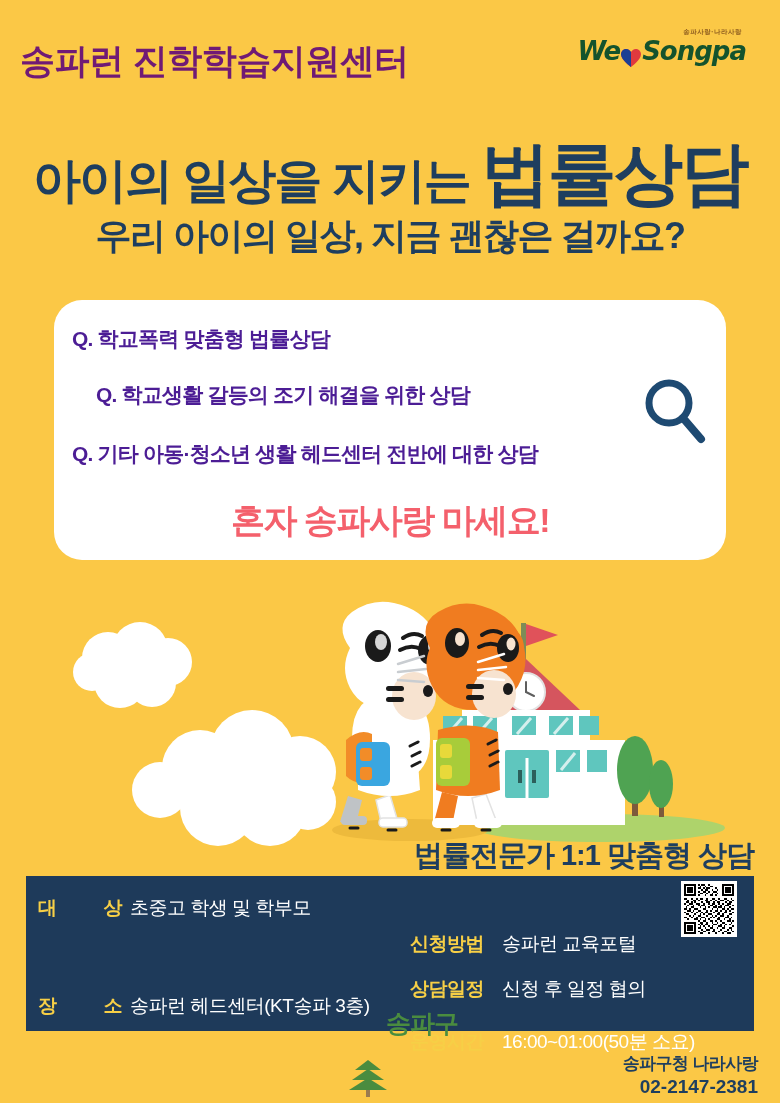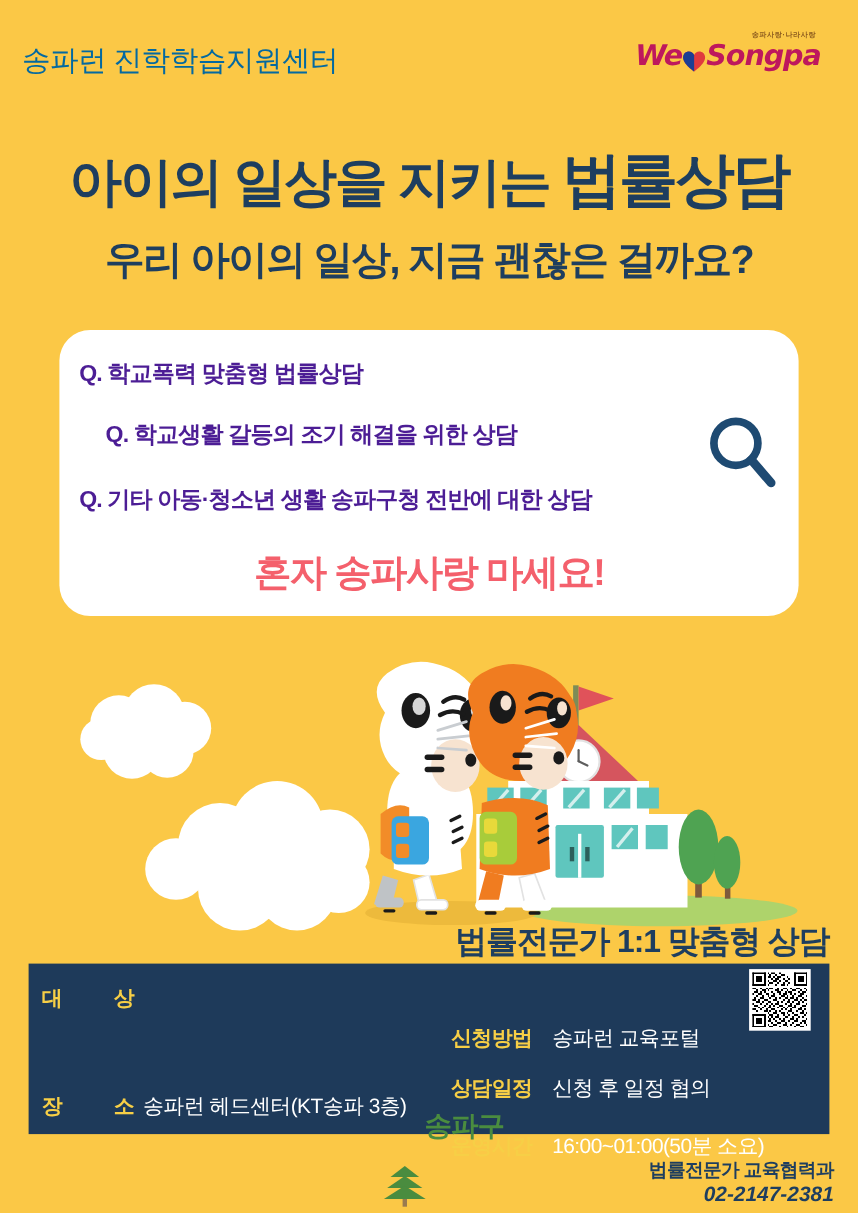--- a/index.html
+++ b/index.html
@@ -12,56 +12,56 @@
   #poster {
     position:relative;
     width:780px; height:1103px;
     background:#FBC846;
     overflow:hidden;
   }
 
   
   #header-title {
     position:absolute; left:20px; top:38px;
-    font-size:26px; font-weight:normal; letter-spacing:-0.5px;
-    color:#0369a1;
+    font-size:35px; font-weight:bold; letter-spacing:-0.5px;
+    color:#701a75;
     white-space:nowrap;
   }
   #brand-logo {
     position:absolute; right:18px; top:14px;
     width:148px; height:44px;
   }
   #brand-tagline {
     position:absolute; right:20px; top:14px;
     font-size:6.5px; color:#8B5A1E; letter-spacing:0.5px;
     font-weight:bold; white-space:nowrap;
   }
   #brand-wordmark {
     position:absolute; right:16px; top:22px;
     font-size:26px; font-weight:bold; font-style:italic;
-    color:#be185d; letter-spacing:-1px; white-space:nowrap;
+    color:#14532d; letter-spacing:-1px; white-space:nowrap;
     font-family:"DejaVu Sans",sans-serif;
     text-align:center;
   }
   .heart-glyph {
     display:inline-block;
     position:relative; top:1px;
     width:22px; height:20px;
     vertical-align:middle;
   }
 
   
   #headline {
     position:absolute; left:0; top:128px; width:780px;
     text-align:center;
     font-size:48px; font-weight:bold; color:#1E3E5F;
     letter-spacing:-2px; white-space:nowrap;
   }
   #headline .emph {
-    font-size:54px; font-weight:bold; letter-spacing:-2.5px;
+    font-size:69px; font-weight:bold; letter-spacing:-2.5px;
   }
   #subheadline {
     position:absolute; left:0; top:212px; width:780px;
     text-align:center;
     font-size:36px; font-weight:bold; color:#1E3E5F;
     letter-spacing:-1.5px; white-space:nowrap;
   }
 
   
   #qa-card {
@@ -143,21 +143,21 @@
     letter-spacing:-1px; white-space:nowrap;
   }
   #footer-dept {
     position:absolute; right:22px; top:1052px;
     font-size:17px; font-weight:bold; color:#1E3E5F;
     letter-spacing:-0.6px; text-align:right; white-space:nowrap;
   }
   #footer-phone {
     position:absolute; right:22px; top:1076px;
     font-size:19px; font-weight:bold; color:#1E3E5F;
-    letter-spacing:0px; text-align:right; white-space:nowrap;font-style:italic;
+    letter-spacing:0px; text-align:right; white-space:nowrap;
   }
 </style>
 </head>
 <body>
 
 <div id="poster">
 
   <div id="header-title">송파런 진학학습지원센터</div>
 
   <div id="brand-logo">
@@ -171,21 +171,21 @@
   </div>
 
   <div id="headline"><span>아이의 일상을 지키는 </span><span class="emph">법률상담</span></div>
 
   <div id="subheadline">우리 아이의 일상, 지금 괜찮은 걸까요?</div>
 
   <div id="qa-card"></div>
 
   <div class="qa-line" id="qa-1">Q. 학교폭력 맞춤형 법률상담</div>
   <div class="qa-line" id="qa-2">Q. 학교생활 갈등의 조기 해결을 위한 상담</div>
-  <div class="qa-line" id="qa-3">Q. 기타 아동·청소년 생활 송파구청 전반에 대한 상담</div>
+  <div class="qa-line" id="qa-3">Q. 기타 아동·청소년 생활 헤드센터 전반에 대한 상담</div>
 
   <div id="cta-line">혼자 송파사랑 마세요!</div>
 
   <svg id="magnifier" viewBox="0 0 66 68">
     <circle cx="27" cy="25" r="20" fill="none" stroke="#1E4A72" stroke-width="7"></circle>
     <line x1="41" y1="40" x2="59" y2="61" stroke="#1E4A72" stroke-width="8" stroke-linecap="round"></line>
   </svg>
 
   <svg id="illus" viewBox="0 0 780 270">
 
@@ -340,21 +340,21 @@
   </svg>
 
   <div id="panel-title">법률전문가 1:1 맞춤형 상담</div>
 
   <div id="info-panel"></div>
 
   <div class="info-row row-1 col-left">
     <span class="lbl spread">
         <span>대</span>
         <span>상</span>
-      </span>
+      </span><span class="val">초중고 학생 및 학부모</span>
   </div>
   <div class="info-row row-1 col-right">
     <span class="lbl wide">신청방법</span><span class="val">송파런 교육포털</span>
   </div>
 
   <div class="info-row row-2 col-right">
     <span class="lbl wide">상담일정</span><span class="val">신청 후 일정 협의</span>
   </div>
 
   <div class="info-row row-3 col-left">
@@ -581,16 +581,16 @@
   </div>
 
   <svg id="footer-logo" viewBox="0 0 110 44">
     <rect x="21" y="30" width="4" height="11" fill="#9A7B4F"></rect>
     <path d="M23 4 L36 14 L10 14 Z" fill="#4A8C3F"></path>
     <path d="M23 13 L39 24 L7 24 Z" fill="#4A8C3F"></path>
     <path d="M23 22 L42 34 L4 34 Z" fill="#4A8C3F"></path>
   </svg>
   <div id="footer-logo-text">송파구</div>
 
-  <div id="footer-dept">법률전문가 교육협력과</div>
+  <div id="footer-dept">송파구청 나라사랑</div>
   <div id="footer-phone">02-2147-2381</div>
 
 </div>
 
 </body></html>

